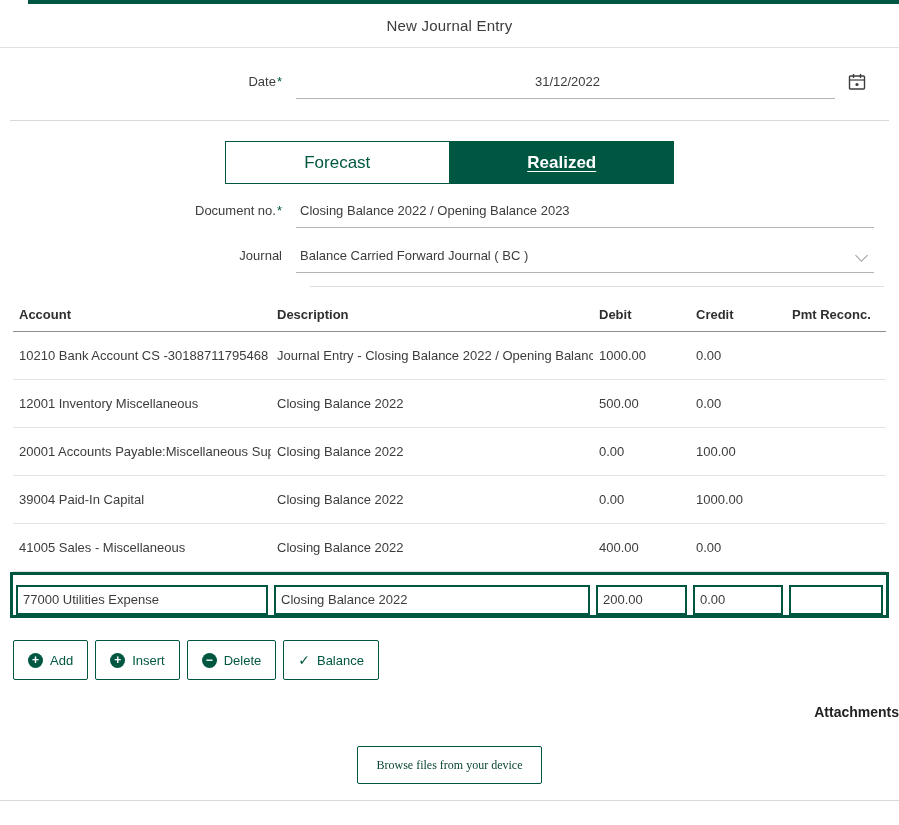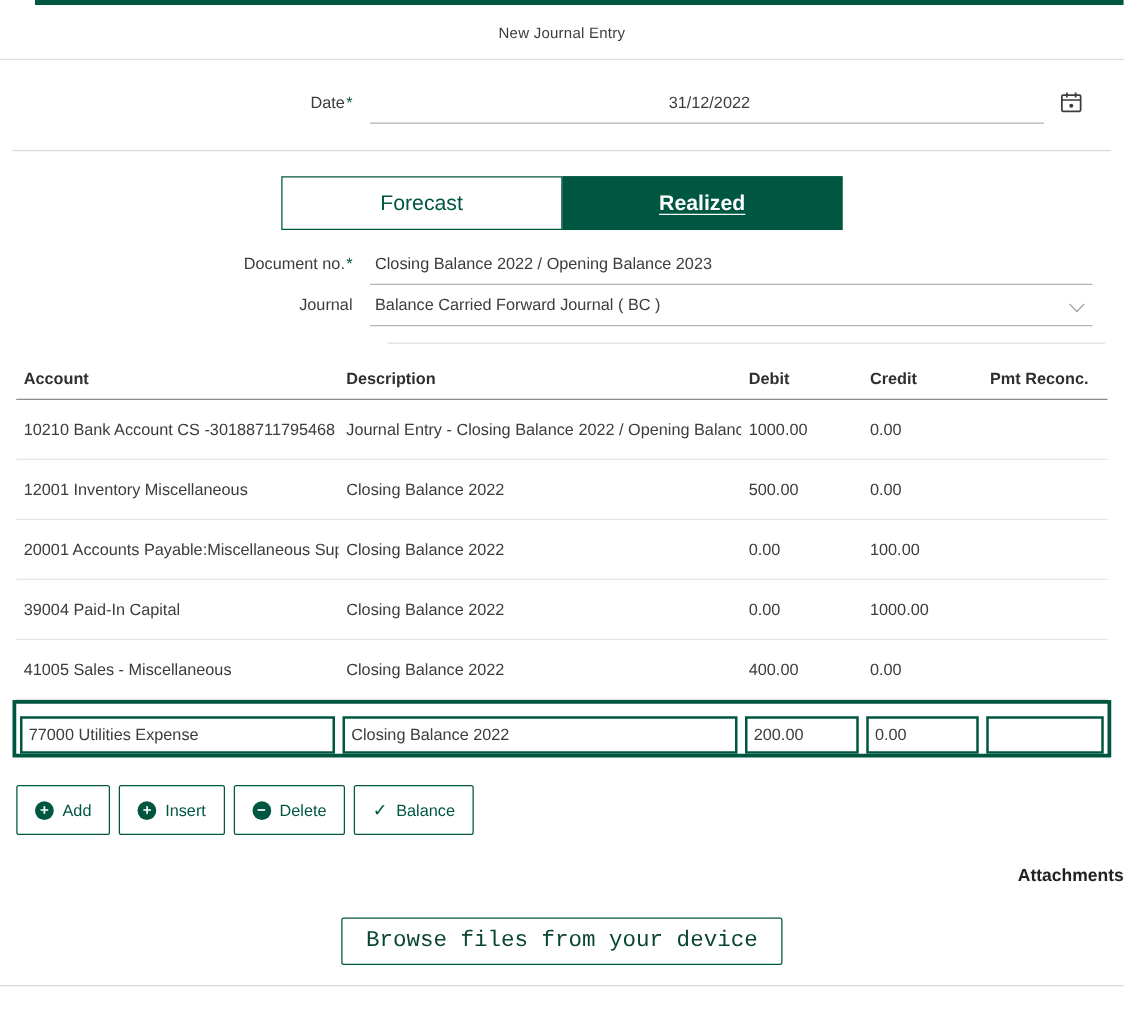--- a/index.html
+++ b/index.html
@@ -6,21 +6,21 @@
   body {
     width:899px; height:825px; overflow:hidden; background:#ffffff;
     font-family:"Liberation Sans","DejaVu Sans",sans-serif;
     color:#3c3c3c; font-size:13px; -webkit-font-smoothing:antialiased;
   }
   .topbar { height:4px; background:#005741; margin-left:28px; }
   .header {
     height:43px; display:flex; align-items:center; justify-content:center;
     border-bottom:1px solid #e0e0e0;
   }
-  .title { font-size:12px; font-weight:400; color:#3c3c3c; margin:0; letter-spacing:.2px; }
+  .title { font-size:15px; font-weight:400; color:#3c3c3c; margin:0; letter-spacing:.2px; }
 
   .form-row { display:flex; align-items:flex-end; font-size:13px; }
   .label-cell { width:296px; text-align:right; box-sizing:border-box; padding:0 14px 10px 0; }
   .req { color:#005741; margin-left:1px; }
   .field { border-bottom:1px solid #b3b3b3; padding:0 0 9px 4px; font-size:13px; position:relative; }
   .date-field { width:535px;text-align:center; }
   .wide-field { width:574px; }
   .icon-cell { margin-left:13px; padding-bottom:5px; }
 
   .date-section { padding-top:25px; }
@@ -31,21 +31,21 @@
   .tabs { display:flex; margin:20px 0 0 225px; width:449px; }
   .tab {
     flex:1; height:43px; font-size:17px; background:#fff; color:#005741;
     border:1px solid #005741; cursor:pointer; font-family:inherit;
   }
   .tab.active {
     background:#005741; color:#ffffff; font-weight:bold;
     text-decoration:underline; text-underline-offset:3px;
   }
   .doc-row { margin-top:19px;align-items:flex-end; }
-  .journal-row { margin-top:8px; }
+  .journal-row { margin-top:20px; }
   .chevron {
     position:absolute; right:8px; bottom:12px; width:8px; height:8px;
     border-right:1.5px solid #9a9a9a; border-bottom:1.5px solid #9a9a9a;
     transform:rotate(45deg);
   }
 
   .table { margin:20px 13px 0; }
   .thead { display:flex; font-weight:bold; color:#2f2f2f; border-bottom:1px solid #8c8c8c; padding-bottom:9px; }
   .col-account { width:258px; white-space:nowrap; overflow:hidden; }
   .col-desc    { width:322px; white-space:nowrap; overflow:hidden; }
@@ -75,21 +75,21 @@
   .circle-icon {
     width:15px; height:15px; border-radius:50%; background:#005741; color:#fff;
     font-size:12px; line-height:15px; text-align:center; font-weight:bold; display:inline-block;
   }
   .check-icon { color:#005741; font-weight:bold; font-size:14px; }
 
   .attach-title { font-weight:bold; font-size:14px; margin:24px 0 0 13px; color:#222;text-align:right; }
   .browse-wrap { display:flex; justify-content:center; margin-top:26px; }
   .browse-btn {
     height:38px; padding:0 19px; border:1px solid #005741; border-radius:2px;
-    background:#fff; color:#0b4536; font-size:18px; font-family:Liberation Mono, monospace; cursor:pointer;
+    background:#fff; color:#0b4536; font-size:12px; font-family:Liberation Serif, serif; cursor:pointer;
   }
 </style>
 </head>
 <body>
 
 <div class="page">
 
   <div class="topbar"></div>
 
   <header class="header">

